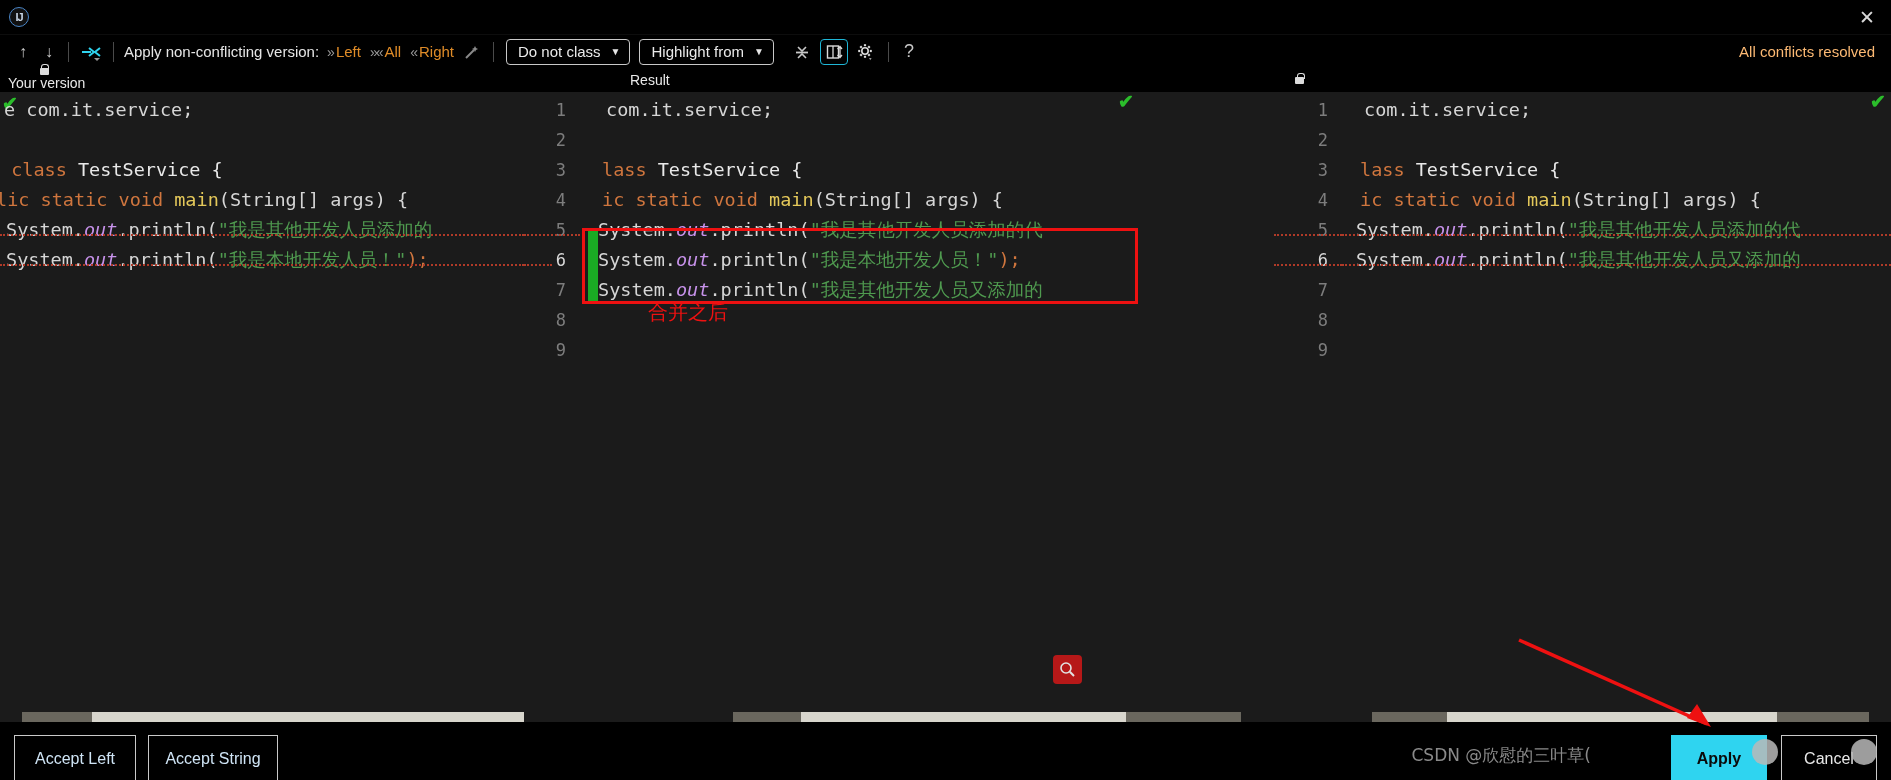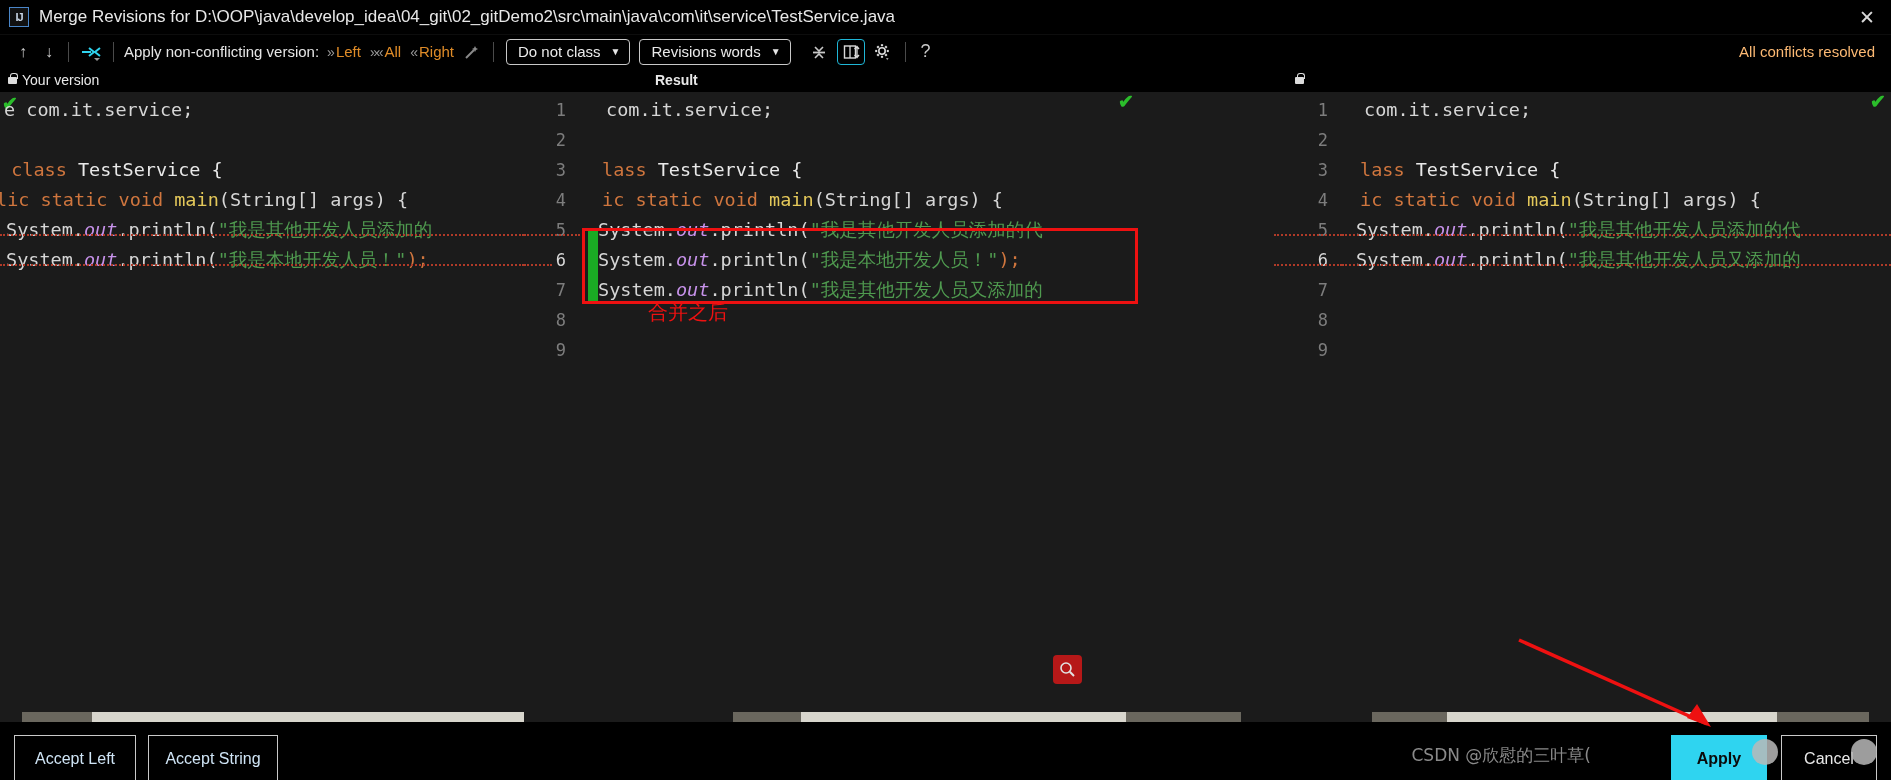--- a/index.html
+++ b/index.html
@@ -17,21 +17,21 @@
 
   
   .titlebar {
     position: absolute; left: 0; top: 0; width: 1891px; height: 35px;
     background: #000000;
     display: flex; align-items: center;
     border-bottom: 1px solid #0d0d0d;
   }
   .title-icon {
     width: 20px; height: 20px; margin-left: 9px; margin-right: 10px;
-    border: 1.5px solid #4a86c8; border-radius: 0;
+    border: 1.5px solid #4a86c8; border-radius: 10px;
     background: #111; color: #c9d6e6;
     font-size: 11px; font-weight: bold;
     display: flex; align-items: center; justify-content: center;
     letter-spacing: -1px;
     flex: none;
   }
   .title-text {
     color: #e8e8e8; font-size: 17px; white-space: nowrap;
   }
   .title-close {
@@ -91,22 +91,22 @@
   .lock {
     display: inline-block; width: 9px; height: 7px;
     background: #dcdcdc; border-radius: 1px; position: relative;
     margin-right: 5px; flex: none;
   }
   .lock::before {
     content: ""; position: absolute; left: 1.5px; top: -4px;
     width: 6px; height: 5px; border: 1.5px solid #dcdcdc;
     border-bottom: none; border-radius: 3px 3px 0 0;
   }
-  #ph-left   { left: 8px; }
-  #ph-result { left: 655px; font-weight: bold; }
+  #ph-left   { left: 8px; flex-direction: column; }
+  #ph-result { left: 630px; }
   #ph-right  { left: 1295px; }
 
   
   .editors {
     position: absolute; left: 0; top: 92px; width: 1891px; height: 620px;
   }
   .pane {
     position: absolute; top: 0; height: 620px;
     background: #1b1b1b; overflow: hidden;
   }
@@ -221,21 +221,20 @@
   
   .arrow-svg { position: absolute; right: 0; bottom: 0; pointer-events: none; }
 </style>
 </head>
 <body>
 
 <div id="app">
 
   <div class="titlebar">
     <div class="title-icon">IJ</div>
-    <div class="title-text">Merge Revisions for D:\OOP\java\develop_idea\04_git\02_gitDemo2\src\main\java\com\it\service\TestService.java</div>
     <div class="title-close">✕</div>
   </div>
 
   <div class="toolbar">
     <div style="width:10px"></div>
     <div class="tb-icon">↑</div>
     <div class="tb-icon">↓</div>
     <div class="tb-sep"></div>
     <div class="tb-icon" style="padding:0 6px">
       <svg width="20" height="18" viewBox="0 0 20 18">
@@ -258,21 +257,21 @@
         <path d="M2 14 L10 6" stroke="#8a8a8a" stroke-width="2" fill="none"></path>
         <path d="M11 2 l1 2 2 1 -2 1 -1 2 -1 -2 -2 -1 2 -1 z" fill="#8a8a8a"></path>
       </svg>
     </div>
     <div class="tb-sep"></div>
     <div class="tb-combo">
       <span>Do not class</span>
       <span class="caret">▼</span>
     </div>
     <div class="tb-combo" style="margin-left:9px">
-      <span>Revisions words</span>
+      <span>Highlight from</span>
       <span class="caret">▼</span>
     </div>
     <div style="width:10px"></div>
     <div class="tb-iconbtn">
       <svg width="18" height="18" viewBox="0 0 18 18">
         <path d="M5 4 L9 8 L13 4" stroke="#c8c8c8" stroke-width="1.6" fill="none"></path>
         <path d="M3 9.5 H15" stroke="#c8c8c8" stroke-width="1.8"></path>
         <path d="M5 15 L9 11 L13 15" stroke="#c8c8c8" stroke-width="1.6" fill="none"></path>
       </svg>
     </div>

